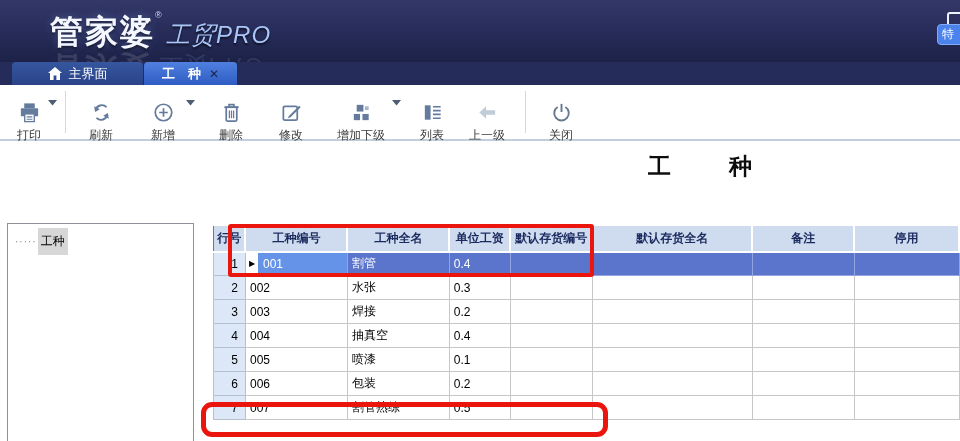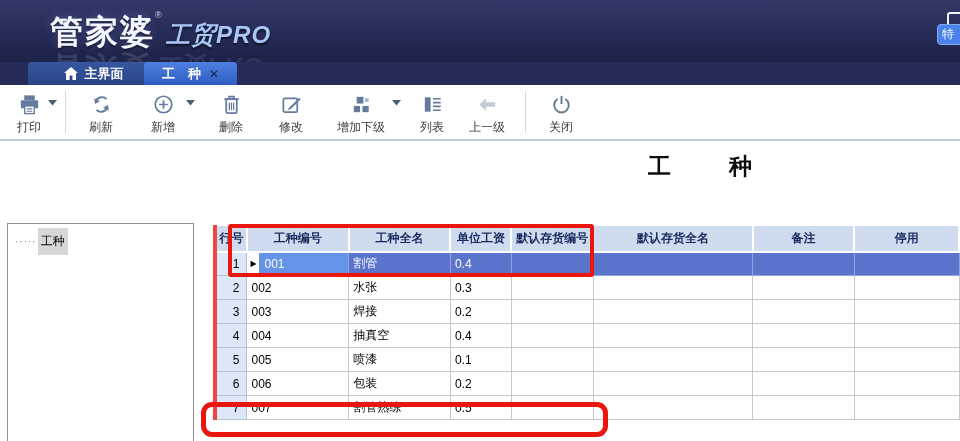--- a/index.html
+++ b/index.html
@@ -7,43 +7,43 @@
   .app { position:relative; width:960px; height:441px; overflow:hidden; background:#fff;
          font-family:"Liberation Sans","DejaVu Sans",sans-serif; }
 
   
   .banner { position:absolute; left:0; top:0; width:960px; height:62px; overflow:hidden;
             background:linear-gradient(180deg,#333868 0%,#262b58 55%,#1d2248 100%); }
   .logo { position:absolute; left:50px; top:10px; white-space:nowrap; }
   .logo-cn { font-size:33px; font-weight:bold; color:#f4f7ff; letter-spacing:2px;
              text-shadow:0 2px 3px rgba(0,0,0,.55),0 0 8px rgba(150,180,255,.35); }
   .logo-reg { font-size:9px; color:#cdd8f5; vertical-align:top; }
-  .logo-en { font-size:24px; font-style:italic; font-weight:bold; color:#a9c6f7;
+  .logo-en { font-size:24px; font-style:italic; font-weight:normal; color:#a9c6f7;
              letter-spacing:1px; text-shadow:0 2px 2px rgba(0,0,0,.6); }
   .logo-mirror { position:absolute; left:50px; top:46px; transform:scaleY(-1); opacity:.13;
                  white-space:nowrap; filter:blur(.4px); }
   .corner-frame { position:absolute; top:12px; right:-7px; width:20px; height:15px;
                   border:2px solid #eef2fc; border-radius:3px; background:transparent; }
   .corner-badge { position:absolute; top:24px; right:-5px; width:28px; height:21px;
                   background:#4b82ec; border:1px solid #83aaf4; border-radius:4px;
                   color:#fff; font-size:12px; line-height:19px; padding-left:4px; }
 
   
   .tabbar { position:absolute; left:0; top:62px; width:960px; height:23px; background:#262c59; }
   .tab { position:absolute; bottom:0; height:23px; display:flex; align-items:center;
          justify-content:center; color:#fff; font-size:13px; border-radius:4px 4px 0 0; cursor:default; }
-  .tab-home { left:28px; width:131px; gap:7px; background:linear-gradient(180deg,#36569f 0%,#2a4388 100%);font-weight:bold; }
+  .tab-home { left:12px; width:131px; gap:7px; background:linear-gradient(180deg,#36569f 0%,#2a4388 100%); }
   .tab-active { left:144px; width:93px; gap:8px; font-weight:bold;
                 background:linear-gradient(180deg,#4f80e0 0%,#2f5cc2 100%); }
   .tab-close { color:#1b2448; font-weight:bold; font-size:12px; line-height:1; }
 
   
   .toolbar { position:absolute; left:0; top:85px; width:960px; height:56px; background:#fff;
              border-bottom:2px solid #c2cddd; display:flex; align-items:flex-start; }
-  .tb { display:flex; flex-direction:column; align-items:center; padding-top:7px; cursor:default; }
+  .tb { display:flex; flex-direction:column; align-items:center; padding-top:15px; cursor:default; }
   .tb .ico { height:25px; display:flex; align-items:center; justify-content:center; }
   .tb .lbl { font-size:12px; color:#3a3a3a; margin-top:2px; white-space:nowrap; }
   .caret { padding-top:15px; cursor:default; }
   .tsep { width:1px; height:42px; background:#d2d9e4; margin-top:6px; }
 
   
   .page-title { position:absolute; left:648px; top:151px; font-size:23px; font-weight:bold;
                 color:#0d0d0d; letter-spacing:4px;
                 font-family:"DejaVu Serif","Liberation Serif",serif; white-space:pre; }
 
@@ -56,21 +56,21 @@
 
   
   .grid { position:absolute; left:213px; top:225px; }
   table { border-collapse:collapse; table-layout:fixed; }
   th { height:26px; background:#cfdcef; color:#1b2a5e; font-size:12px; font-weight:bold;
        border-right:2px solid #fff; border-bottom:2px solid #fdfdfd; border-top:1px solid #fff;
        overflow:hidden; white-space:nowrap; }
   td { height:24px; font-size:12px; color:#000; background:#fff; padding:0 4px;
        border:1px solid #c7c7c7; overflow:hidden; white-space:nowrap; }
   td.rownum { background:#dce8f7; border-color:#b7c1ce; text-align:right; padding-right:7px; }
-  table { border-left:4px solid #ef4444; border-right:1px solid #b9bfc8; }
+  table { border-left:1px solid #ef4444; border-right:1px solid #b9bfc8; }
   tr.sel td { background:#5b74cc; color:#fff; border-color:#93a5de; }
   tr.sel td.rownum { background:#dce8f7; color:#000; border-color:#b7c1ce; }
   tr.sel td.focus { background:#6593e8; position:relative; padding-left:17px; }
   .marker { position:absolute; left:0; top:0; bottom:0; width:12px; background:#fff;
             color:#000; font-size:8px; display:flex; align-items:center; justify-content:center; }
 
   
   .ann { position:absolute; pointer-events:none; z-index:20; }
   .ann1 { left:228px; top:224px; width:366px; height:53px; border:4px solid #ea150c; border-radius:3px; }
   .ann2 { left:201px; top:402px; width:407px; height:35px; border:5px solid #ea150c; border-radius:11px; }

